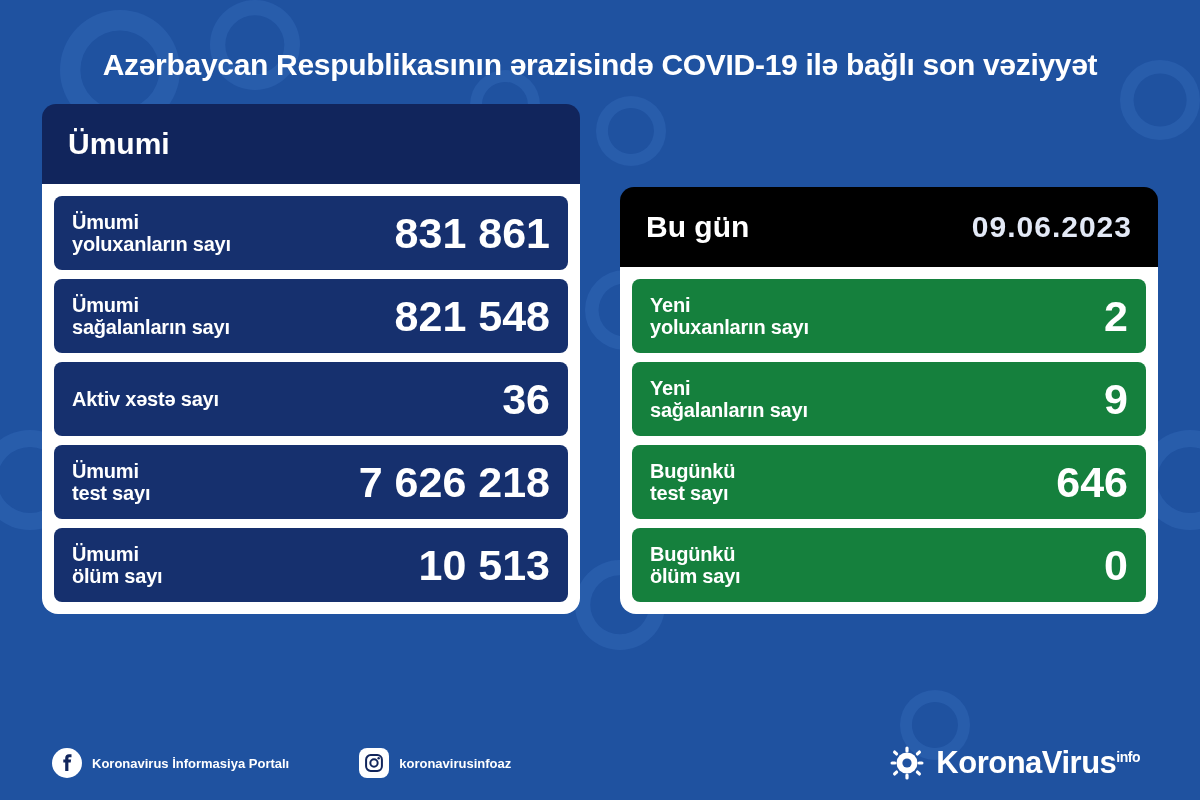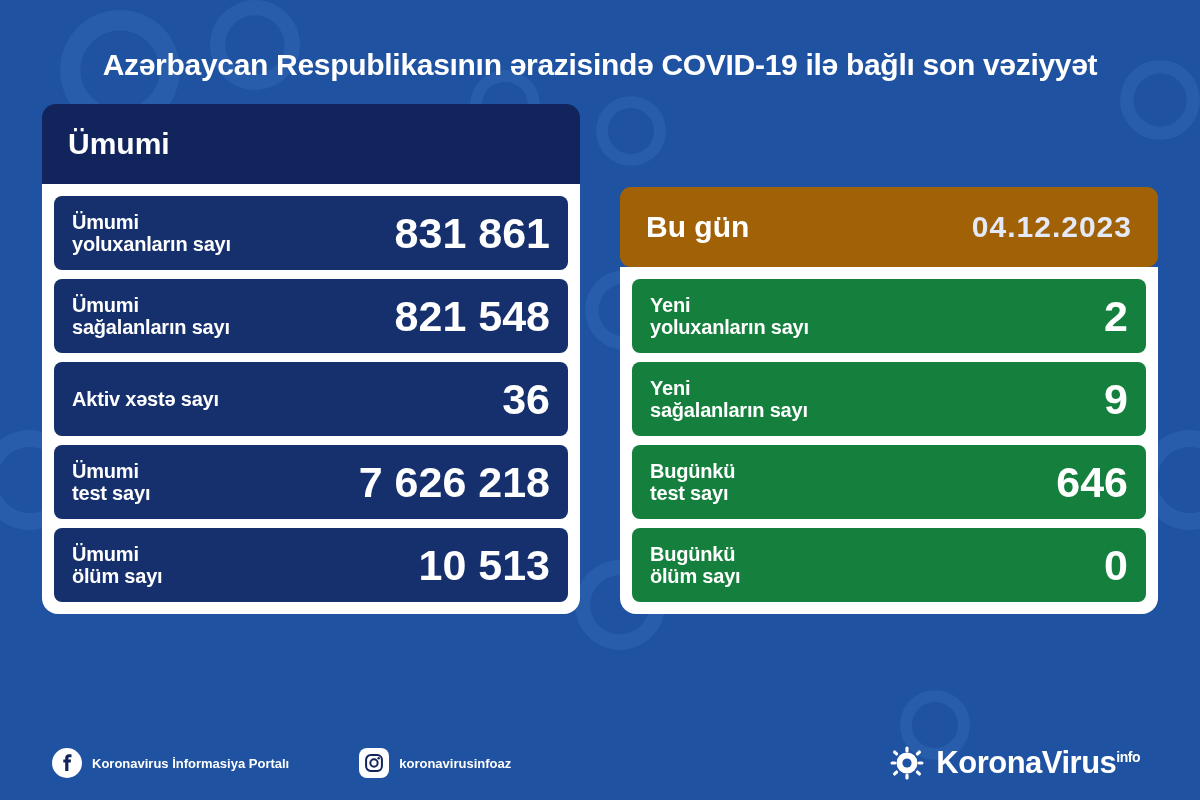--- a/index.html
+++ b/index.html
@@ -107,21 +107,21 @@
     font-weight: bold;
     letter-spacing: 0px;
     white-space: nowrap;
   }
 
   
   .dark .card-head { background: #11255c; }
   .dark .row { background: #16306e; }
 
   
-  .light .card-head { background: #a16207; border-radius: 11px; }
+  .light .card-head { background: #000000; }
   .light .row { background: #15803d; }
 
   .footer {
     position: absolute;
     left: 0; right: 8px; bottom: 0;
     height: 74px;
     display: flex;
     align-items: center;
     padding: 0 52px;
     gap: 0;
@@ -214,21 +214,21 @@
           <span class="rlabel">Ümumi
 ölüm sayı</span>
           <span class="rvalue">10 513</span>
         </div>
       </div>
     </div>
 
     <div class="col light">
       <div class="card-head">
         <span class="label">Bu gün</span>
-        <span class="date">04.12.2023</span>
+        <span class="date">09.06.2023</span>
       </div>
       <div class="card-body">
         <div class="row">
           <span class="rlabel">Yeni
 yoluxanların sayı</span>
           <span class="rvalue">2</span>
         </div>
         <div class="row">
           <span class="rlabel">Yeni
 sağalanların sayı</span>

